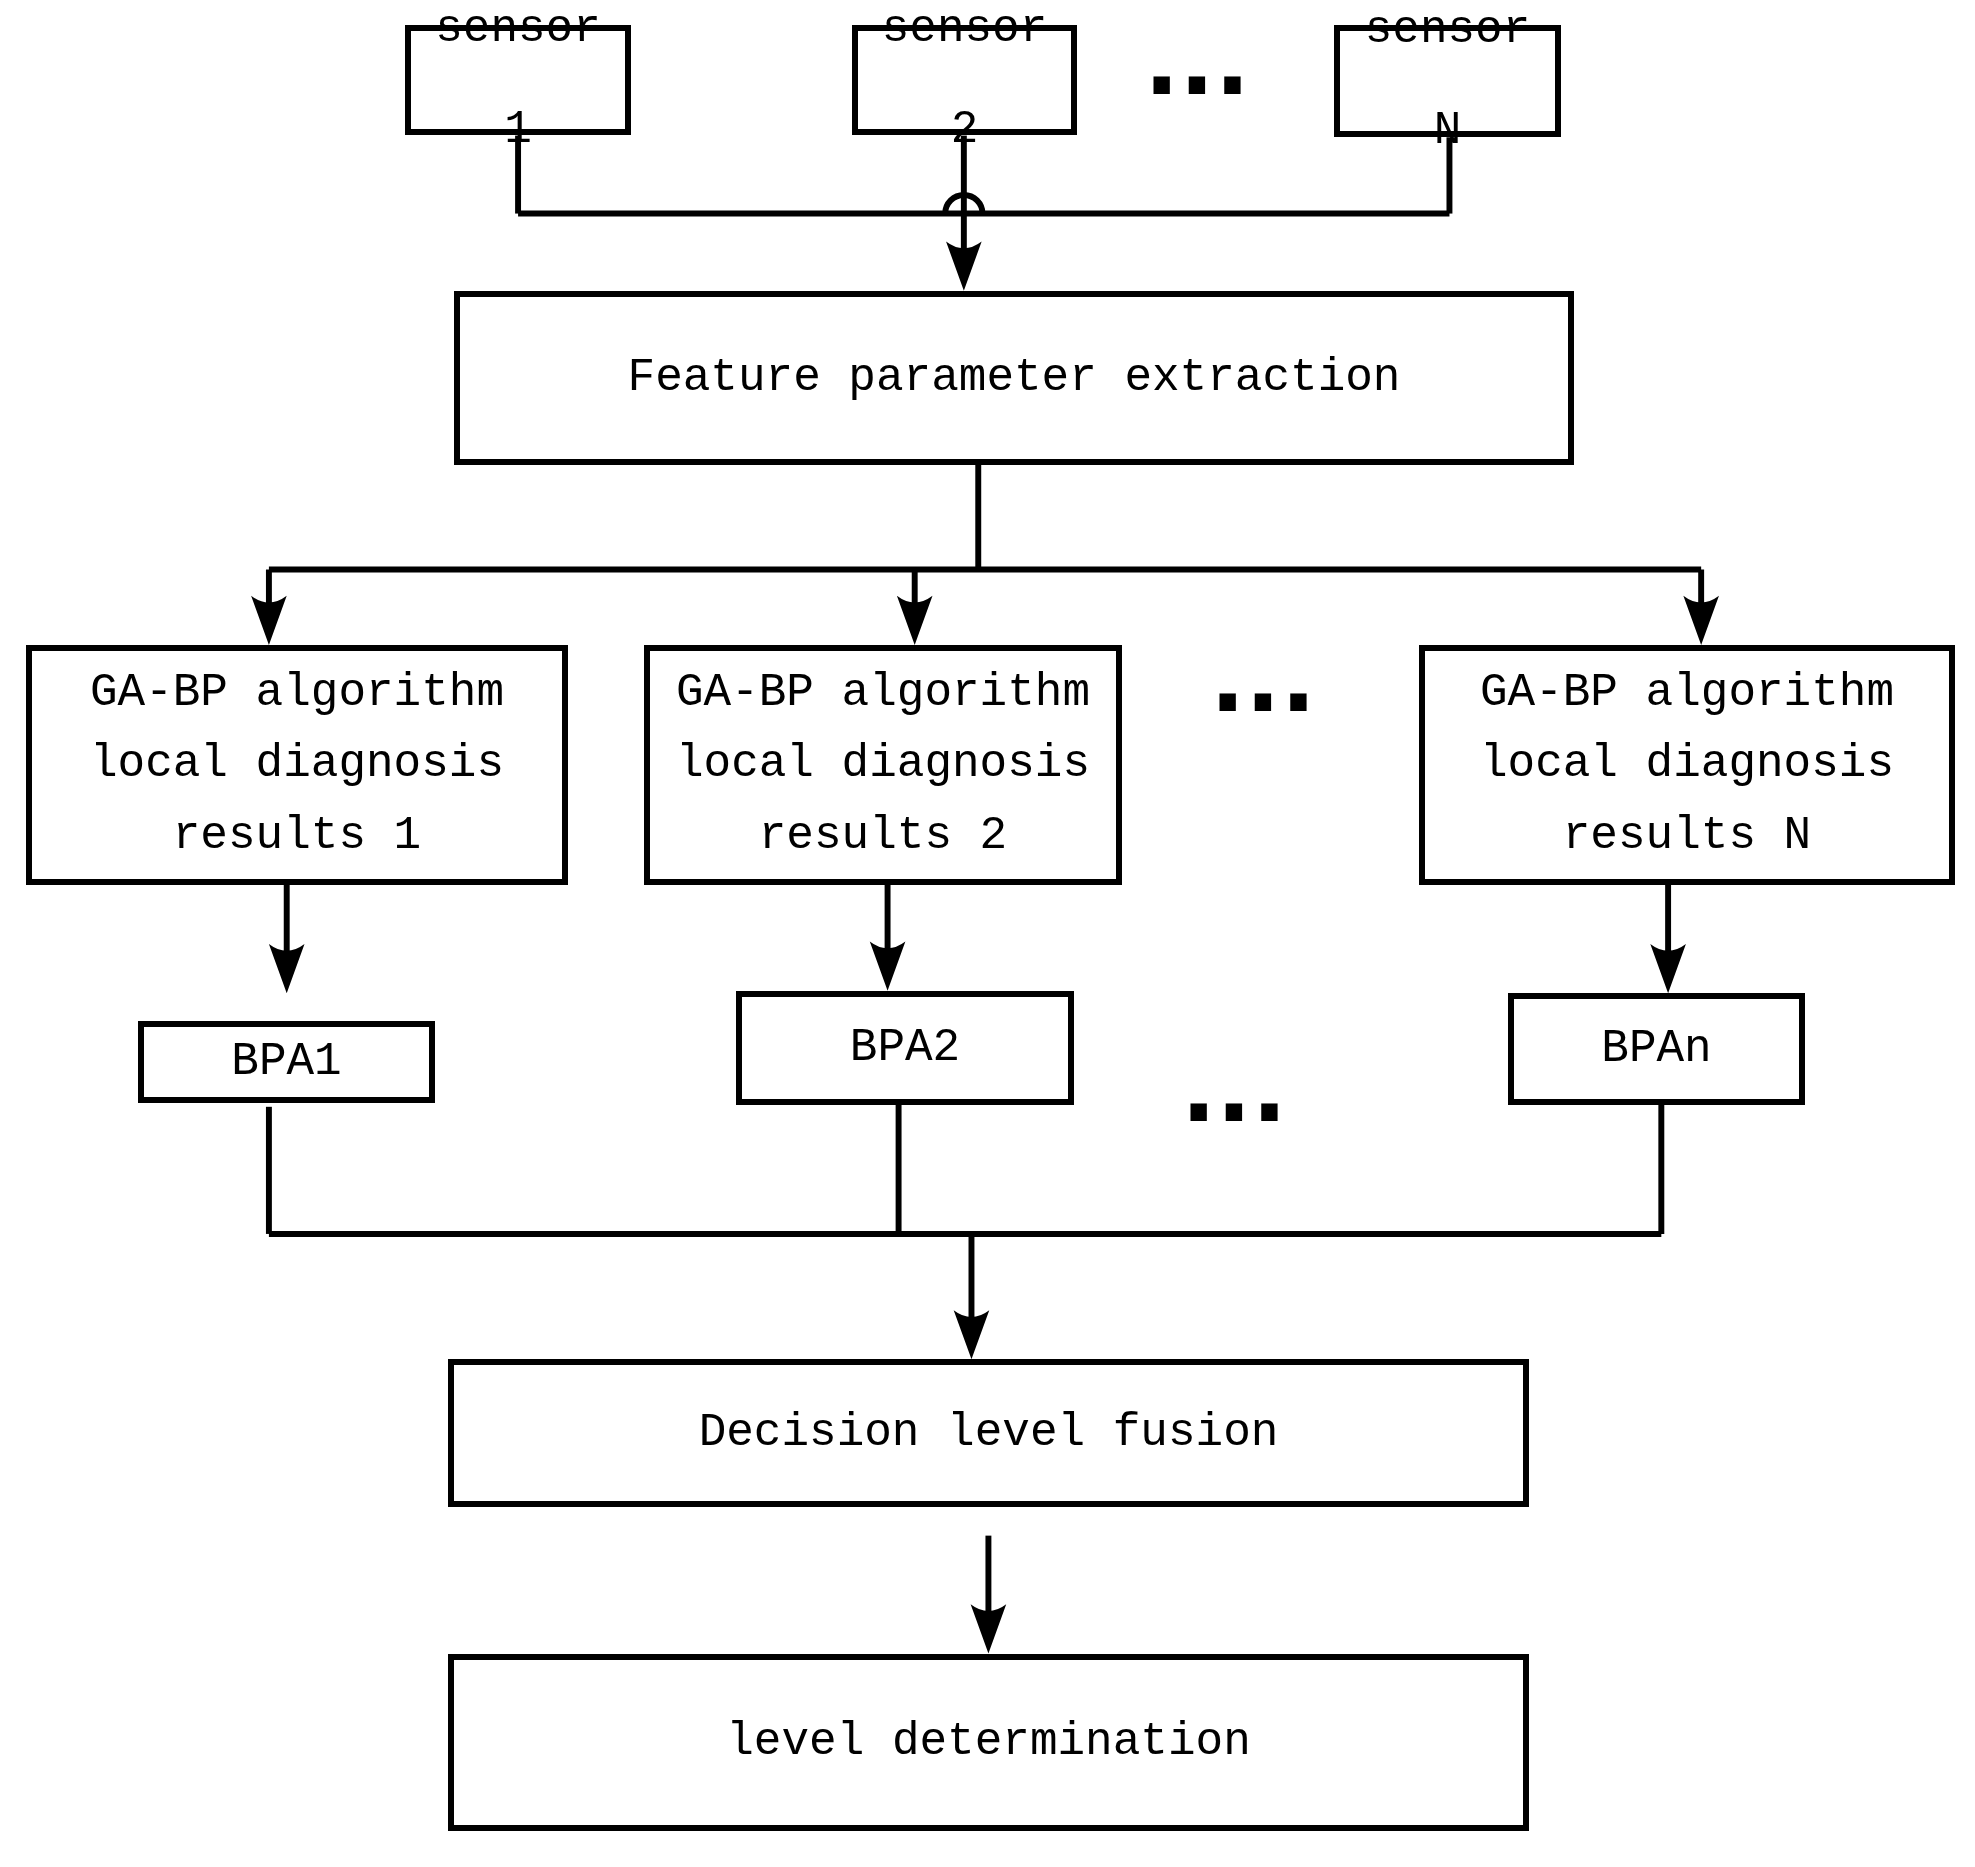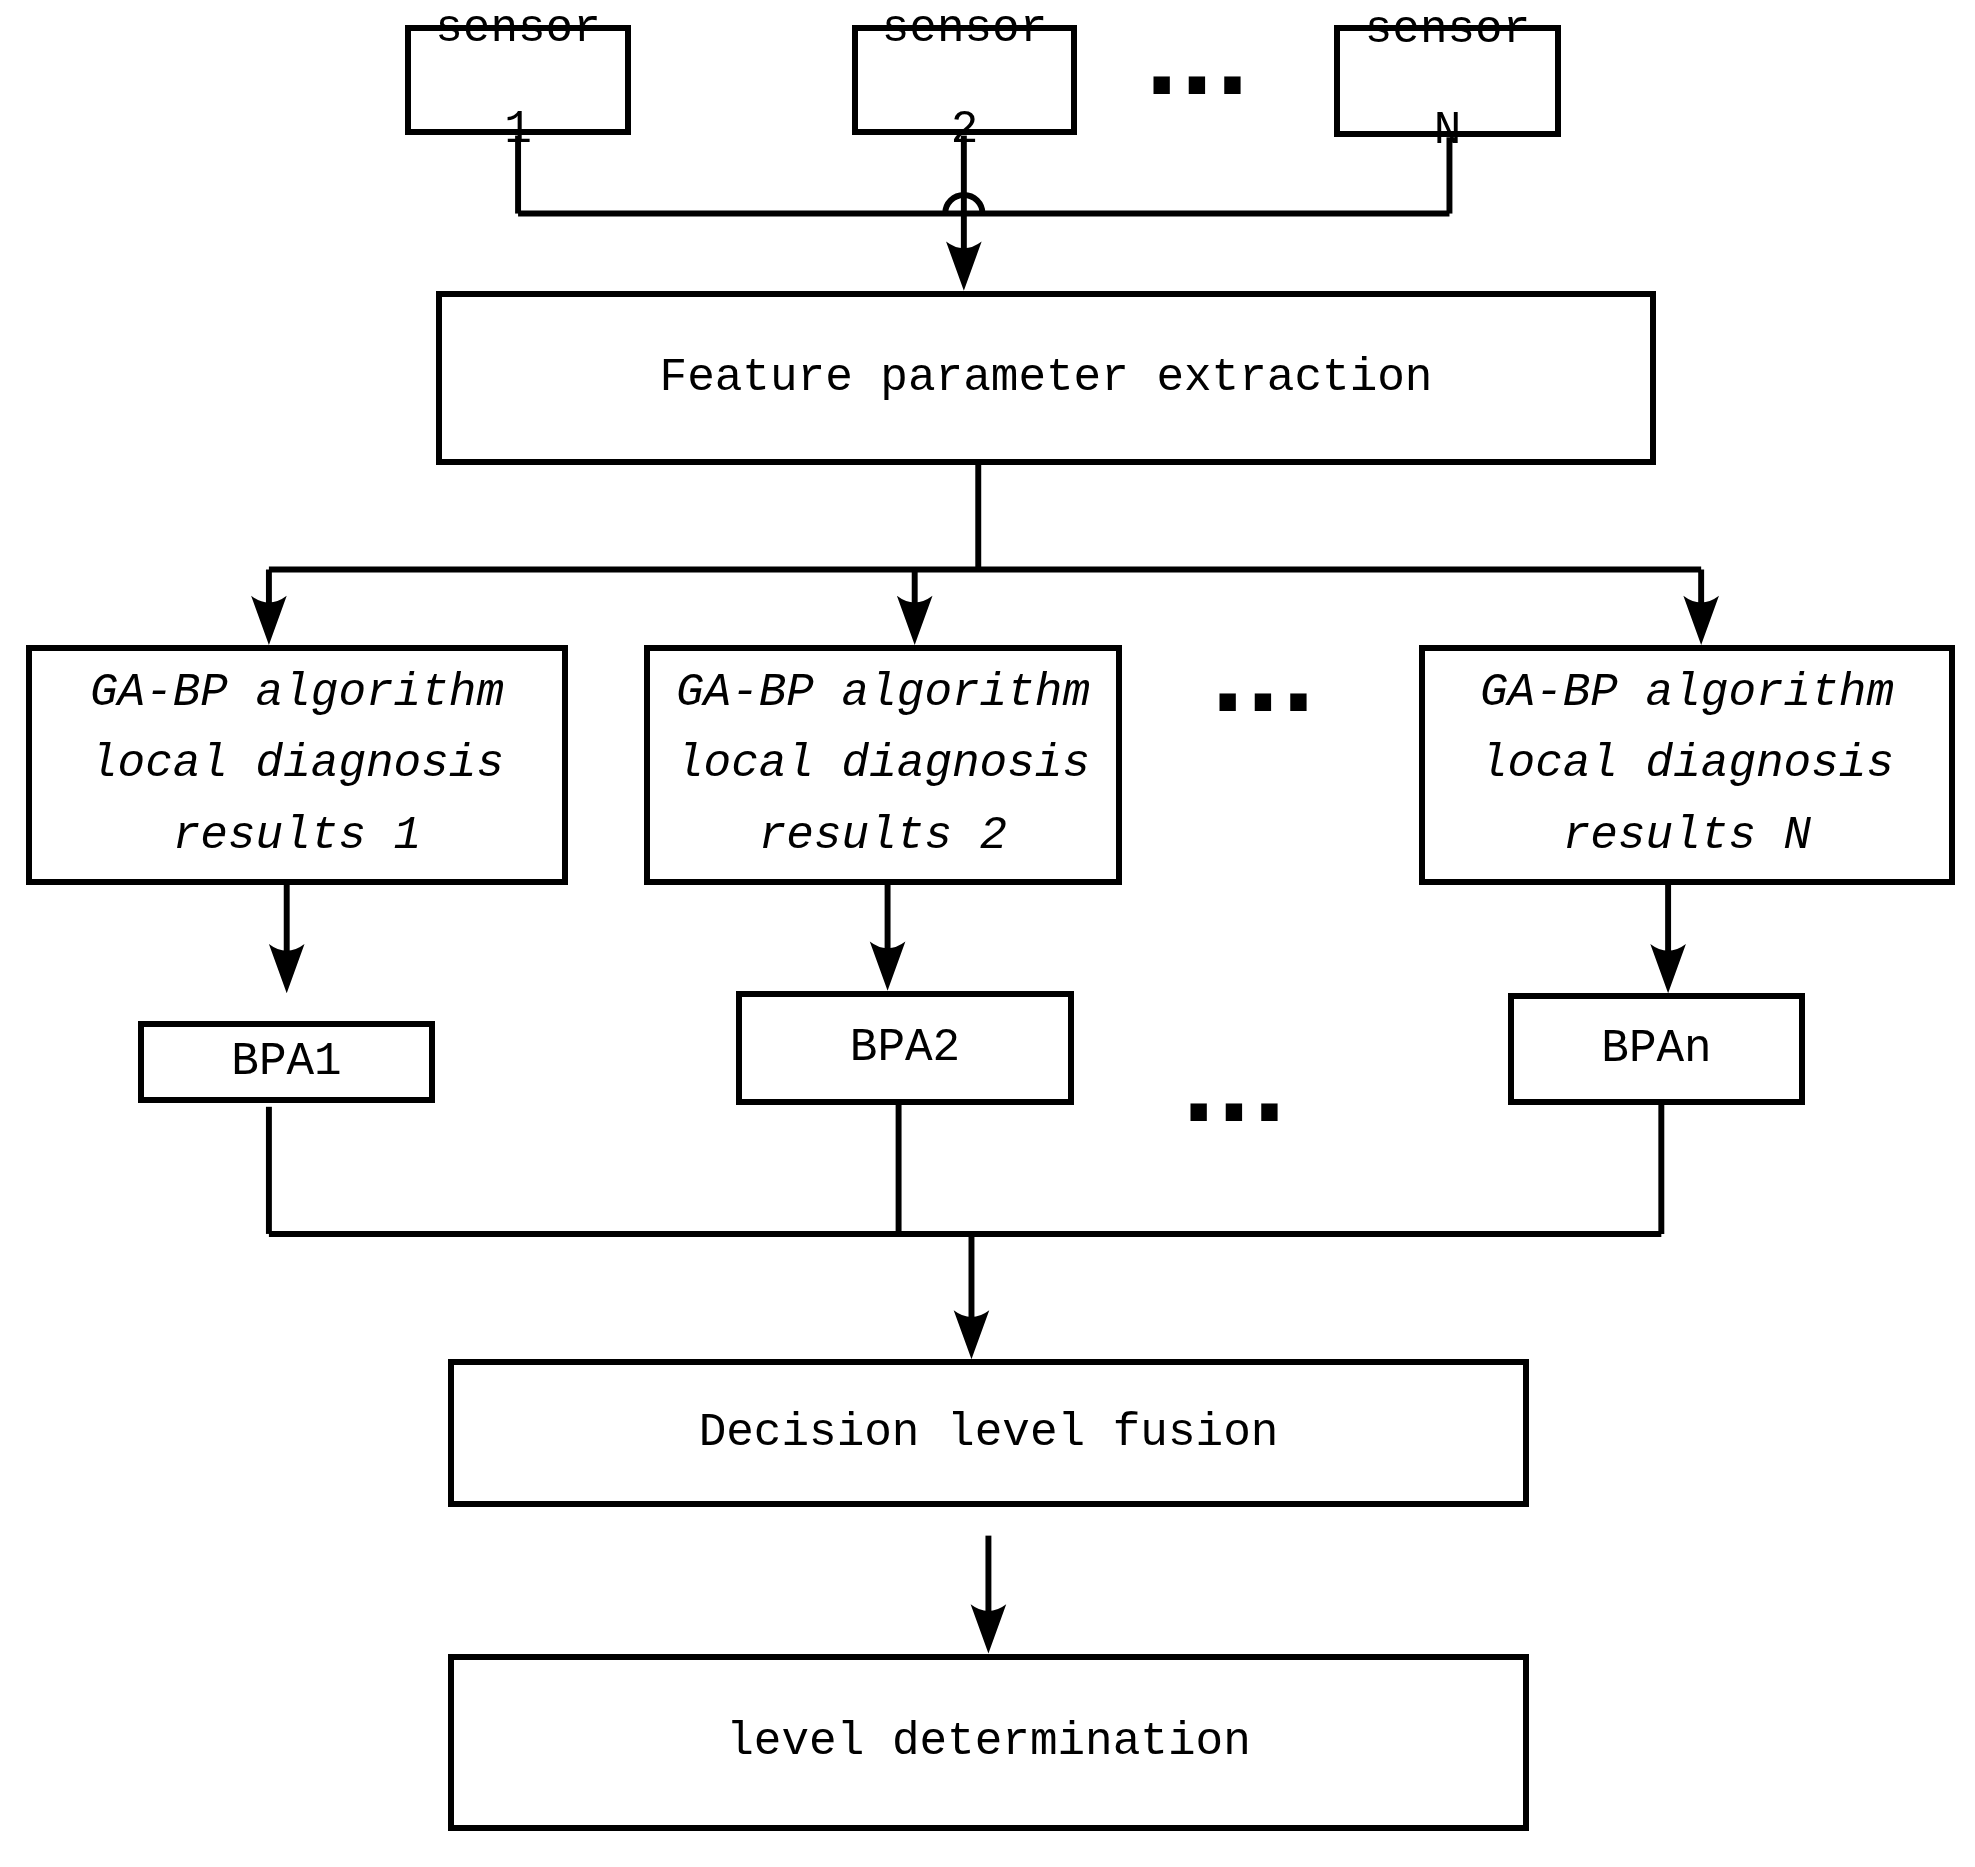--- a/index.html
+++ b/index.html
@@ -7,21 +7,21 @@
     position:relative;width:1976px;height:1867px;background:#ffffff;
     font-family:"Liberation Mono",monospace;color:#000000;overflow:hidden;
   }
   .svg-layer{position:absolute;left:0;top:0;width:1976px;height:1867px;}
   .box{
     position:absolute;box-sizing:border-box;border:6.8px solid #000000;background:#ffffff;
     display:flex;flex-direction:column;align-items:center;justify-content:center;
     text-align:center;font-size:46px;line-height:1.5;white-space:nowrap;
   }
   .sensor{line-height:1.16;gap:48px;}
-  .gabp{line-height:1.55;font-style:italic;}
+  .gabp{line-height:1.55;}
   .dots{
     position:absolute;transform:translate(-50%,-50%);
     font-family:"DejaVu Sans",sans-serif;font-weight:bold;font-size:93px;
     letter-spacing:0;line-height:1;color:#000000;
   }
 </style>
 </head>
 <body>
 
 <div id="canvas">
@@ -77,21 +77,21 @@
   <div class="box sensor" style="left:852px;top:25.4px;width:225px;height:110px">
     <div>sensor</div>
     <div>2</div>
   </div>
   <div class="dots" style="left:1197px;top:85px">···</div>
   <div class="box sensor" style="left:1334px;top:25.4px;width:227px;height:112px">
     <div>sensor</div>
     <div>N</div>
   </div>
 
-  <div class="box" style="left:436px;top:291px;width:1220px;height:174px">
+  <div class="box" style="left:454px;top:291px;width:1120px;height:174px">
     <div>Feature parameter extraction</div>
   </div>
 
   <div class="box gabp" style="left:26px;top:645px;width:542px;height:240px">
     <div>GA-BP algorithm</div>
     <div>local diagnosis</div>
     <div>results 1</div>
   </div>
   <div class="box gabp" style="left:644px;top:645px;width:478px;height:240px">
     <div>GA-BP algorithm</div>

